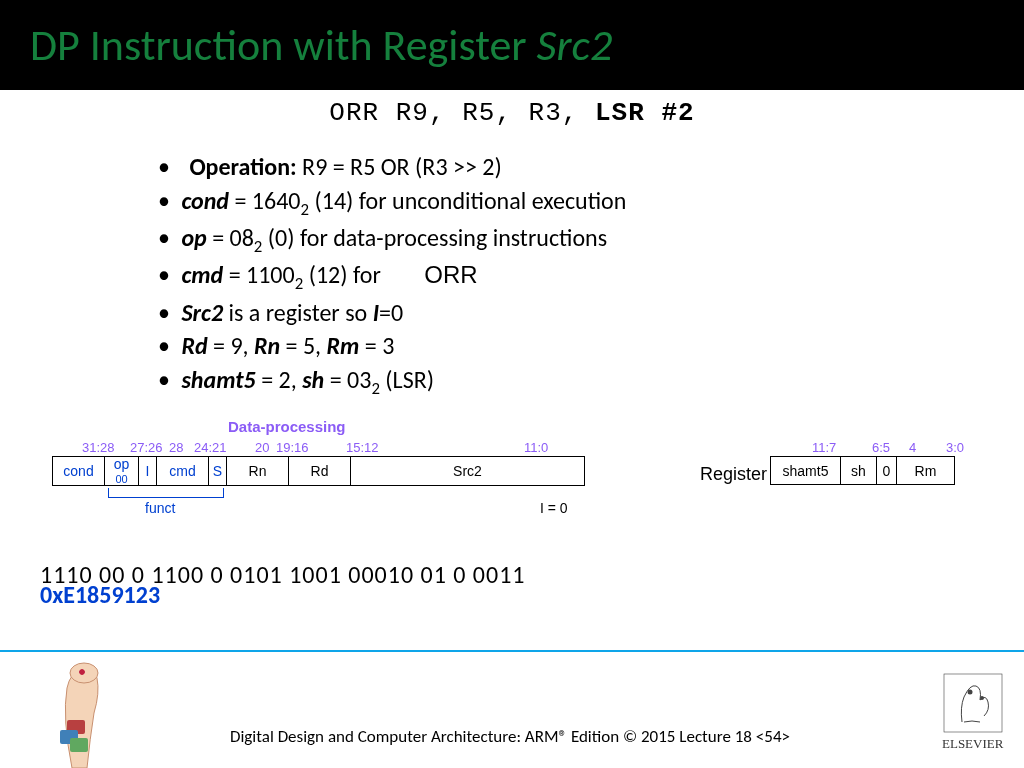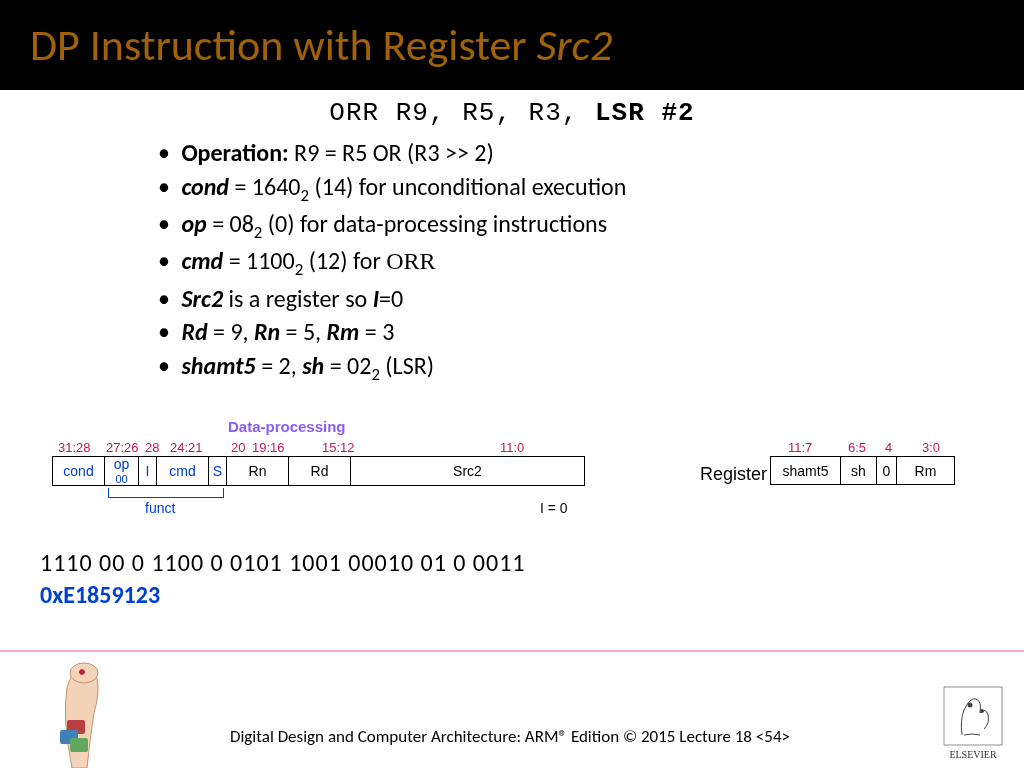--- a/index.html
+++ b/index.html
@@ -5,71 +5,72 @@
   * { margin: 0; padding: 0; box-sizing: border-box; }
   body {
     width: 1024px; height: 768px;
     font-family: Calibri, 'Segoe UI', sans-serif;
     background: #fff;
     position: relative;
     overflow: hidden;
   }
   .title-bar {
     background: #000;
-    color: #a16207;
+    color: #15803d;
     padding: 18px 30px 18px 30px;
     font-size: 44px;
     font-weight: 300;
   }
   .title-bar .ital { font-style: italic; }
   .content {
     padding: 8px 40px 0 40px;
   }
   .code-line {
     font-family: 'Courier New', monospace;
     font-size: 26px;
     text-align: center;
-    margin-bottom: 8px;
+    margin-bottom: 22px;
     letter-spacing: 1px;
   }
   .code-line .bold { font-weight: bold; }
   ul.bullets {
     list-style: none;
     padding-left: 140px;
     font-size: 24px;
     line-height: 1.4;
   }
   ul.bullets li::before {
     content: "• ";
     margin-left: -22px;
     margin-right: 6px;
   }
-  ul.bullets .b { font-weight: bold; }
+  ul.bullets .b { font-weight: bold; margin-left: 8px; }
   ul.bullets .bi { font-weight: bold; font-style: italic; }
-  ul.bullets .mono { font-family: Liberation Serif, serif; }
+  ul.bullets .mono { font-family: Liberation Sans, sans-serif; margin-left: 38px; }
   sub { font-size: 0.7em; vertical-align: sub; }
 
   .diagram-zone {
     position: absolute;
     top: 418px; left: 0; width: 1024px;
   }
   .dp-label {
     position: absolute;
     top: 0; left: 228px;
     color: #8b5cf6;
     font-weight: bold;
     font-size: 15px;
     font-family: Arial, sans-serif;
   }
   .bit-row {
     position: absolute;
     top: 22px;
     font-family: Arial, sans-serif;
     font-size: 13px;
-    color: #be185d;
+    color: #8b5cf6;
+    margin-left: 24px;
   }
   .enc-table {
     position: absolute;
     top: 38px; left: 52px;
     border-collapse: collapse;
     font-family: Arial, sans-serif;
     font-size: 14px;
   }
   .enc-table td {
     border: 1px solid #000;
@@ -113,50 +114,49 @@
     font-family: Arial, sans-serif;
     font-size: 14px;
   }
   .reg-table td {
     border: 1px solid #000;
     text-align: center;
     height: 28px;
   }
   .binary {
     position: absolute;
-    top: 548px; left: 40px;
+    top: 560px; left: 40px;
     font-size: 24px;
     font-family: Calibri, sans-serif;
     letter-spacing: 1px;
   }
   .hex {
     position: absolute;
     top: 580px; left: 40px;
     font-size: 24px;
     color: #0040d0;
     font-weight: bold;
   }
 
   .footer {
     position: absolute;
     bottom: 0; left: 0; width: 1024px; height: 118px;
-    border-top: 2px solid #f9a8d4;
+    border-top: 2px solid #0ea5e9;
     background: #fff;
   }
   .footer-text {
     position: absolute;
     left: 230px; top: 74px;
     font-size: 17px;
     color: #000;
   }
   .elsevier {
     position: absolute;
-    right: 20px; bottom: 8px;
-    text-align: center;
-    font-size: 10px;
+    right: 20px; bottom: 16px;
+    font-size: 13px;
     color: #333;
     font-family: Georgia, serif;
   }
   .elsevier svg { display: block; margin: 0 auto 2px; }
   .arm-art {
     position: absolute;
     left: 12px; bottom: 0;
     width: 120px; height: 110px;
   }
 </style>
@@ -171,21 +171,21 @@
   <div class="code-line">
     <span>ORR R9, R5, R3, </span><span class="bold">LSR #2</span>
   </div>
   <ul class="bullets">
     <li><span class="b">Operation:</span><span> R9 = R5 OR (R3 &gt;&gt; 2)</span></li>
     <li><span class="bi">cond</span><span> = 1640</span><sub>2</sub><span> (14) for unconditional execution</span></li>
     <li><span class="bi">op</span><span> = 08</span><sub>2</sub><span> (0) for data-processing instructions</span></li>
     <li><span class="bi">cmd</span><span> = 1100</span><sub>2</sub><span> (12) for </span><span class="mono">ORR</span></li>
     <li><span class="bi">Src2</span><span> is a register so </span><span class="bi">I</span><span>=0</span></li>
     <li><span class="bi">Rd</span><span> = 9, </span><span class="bi">Rn</span><span> = 5, </span><span class="bi">Rm</span><span> = 3</span></li>
-    <li><span class="bi">shamt5</span><span> = 2, </span><span class="bi">sh</span><span> = 02</span><sub>2</sub><span> (LSR)</span></li>
+    <li><span class="bi">shamt5</span><span> = 2, </span><span class="bi">sh</span><span> = 03</span><sub>2</sub><span> (LSR)</span></li>
   </ul>
 </div>
 
 <div class="diagram-zone">
   <div class="dp-label">Data-processing</div>
 
   <div class="bit-row" style="left:58px">31:28</div>
   <div class="bit-row" style="left:106px">27:26</div>
   <div class="bit-row" style="left:145px">28</div>
   <div class="bit-row" style="left:170px">24:21</div>

